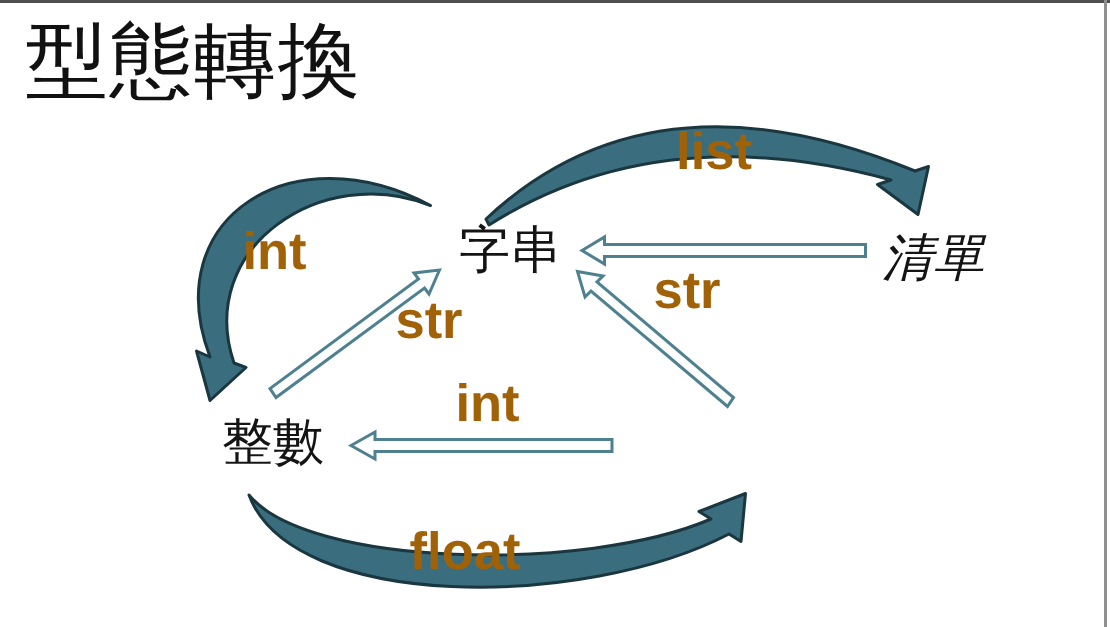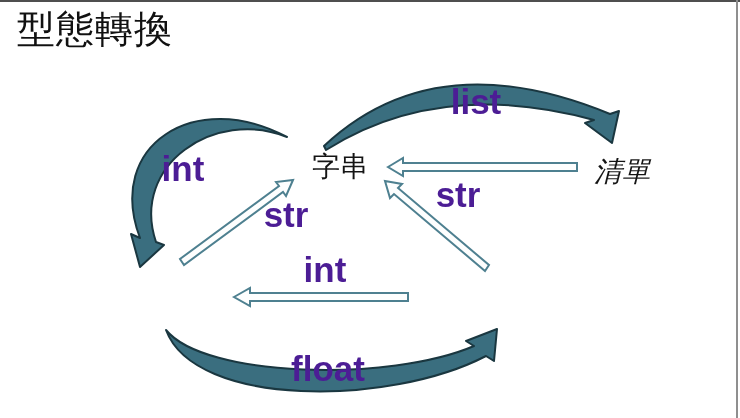--- a/index.html
+++ b/index.html
@@ -25,59 +25,59 @@
     position: absolute;
     right: 2px; top: 0;
     width: 2px; height: 418px;
     background: #8f8f8f;
   }
   .slide-title {
     position: absolute;
     left: 17px;
     top: 4px;
     margin: 0;
-    font-size: 38px;
+    font-size: 55px;
     font-weight: 400;
     color: #111111;
     letter-spacing: 1px;
     white-space: nowrap;
   }
   .diagram-svg {
     position: absolute;
     left: 0; top: 0;
     width: 740px; height: 418px;
   }
   .node {
     position: absolute;
     transform: translate(-50%, -50%);
-    font-size: 28px;
+    font-size: 34px;
     font-weight: 400;
     color: #141414;
     white-space: nowrap;
     line-height: 1;
   }
   .node-string   { left: 340px; top: 167px; }
   .node-list     { left: 622px; top: 172px; font-style: italic; }
   .node-integer  { left: 182px; top: 295px; }
   .node-float    { left: 470px; top: 296px; font-size: 40px; }
   .edge-label {
     position: absolute;
     transform: translate(-50%, -50%);
     font-size: 35px;
     font-weight: 700;
-    color: #4c1d95;
+    color: #a16207;
     white-space: nowrap;
     line-height: 1;
   }
   .label-list      { left: 476px; top: 101px; }
   .label-str-right { left: 458px; top: 194px; }
   .label-str-left  { left: 286px; top: 214px; }
   .label-int-left  { left: 183px; top: 168px; }
   .label-int-mid   { left: 325px; top: 269px; }
-  .label-float     { left: 328px; top: 368px; }
+  .label-float     { left: 310px; top: 368px; }
   .solid-arrow  { fill: #3a6e7f; stroke: #1a3740; stroke-width: 2; stroke-linejoin: round; }
   .hollow-arrow { fill: #fdfefe; stroke: #4e8090; stroke-width: 2; stroke-linejoin: miter; }
 </style>
 </head>
 <body>
 
 <div class="slide">
 
   <div class="edge-top"></div>
   <div class="edge-right"></div>
@@ -96,20 +96,21 @@
 
     <path class="hollow-arrow" d="M 385 181 L 402 184 L 398 188 L 489 265 L 485 271 L 394 194 L 390 198 Z"></path>
 
     <path class="hollow-arrow" d="M 293 180 L 286 196 L 283 192 L 184 265 L 180 259 L 279 186 L 276 182 Z"></path>
 
     <path class="hollow-arrow" d="M 234 297 L 250 288 L 250 293 L 408 293 L 408 301 L 250 301 L 250 306 Z"></path>
   </svg>
 
   <div class="node node-string">字串</div>
   <div class="node node-list">清單</div>
+  <div class="node node-integer">整數</div>
 
   <div class="edge-label label-list">list</div>
   <div class="edge-label label-str-right">str</div>
   <div class="edge-label label-str-left">str</div>
   <div class="edge-label label-int-left">int</div>
   <div class="edge-label label-int-mid">int</div>
   <div class="edge-label label-float">float</div>
 
 </div>
 

